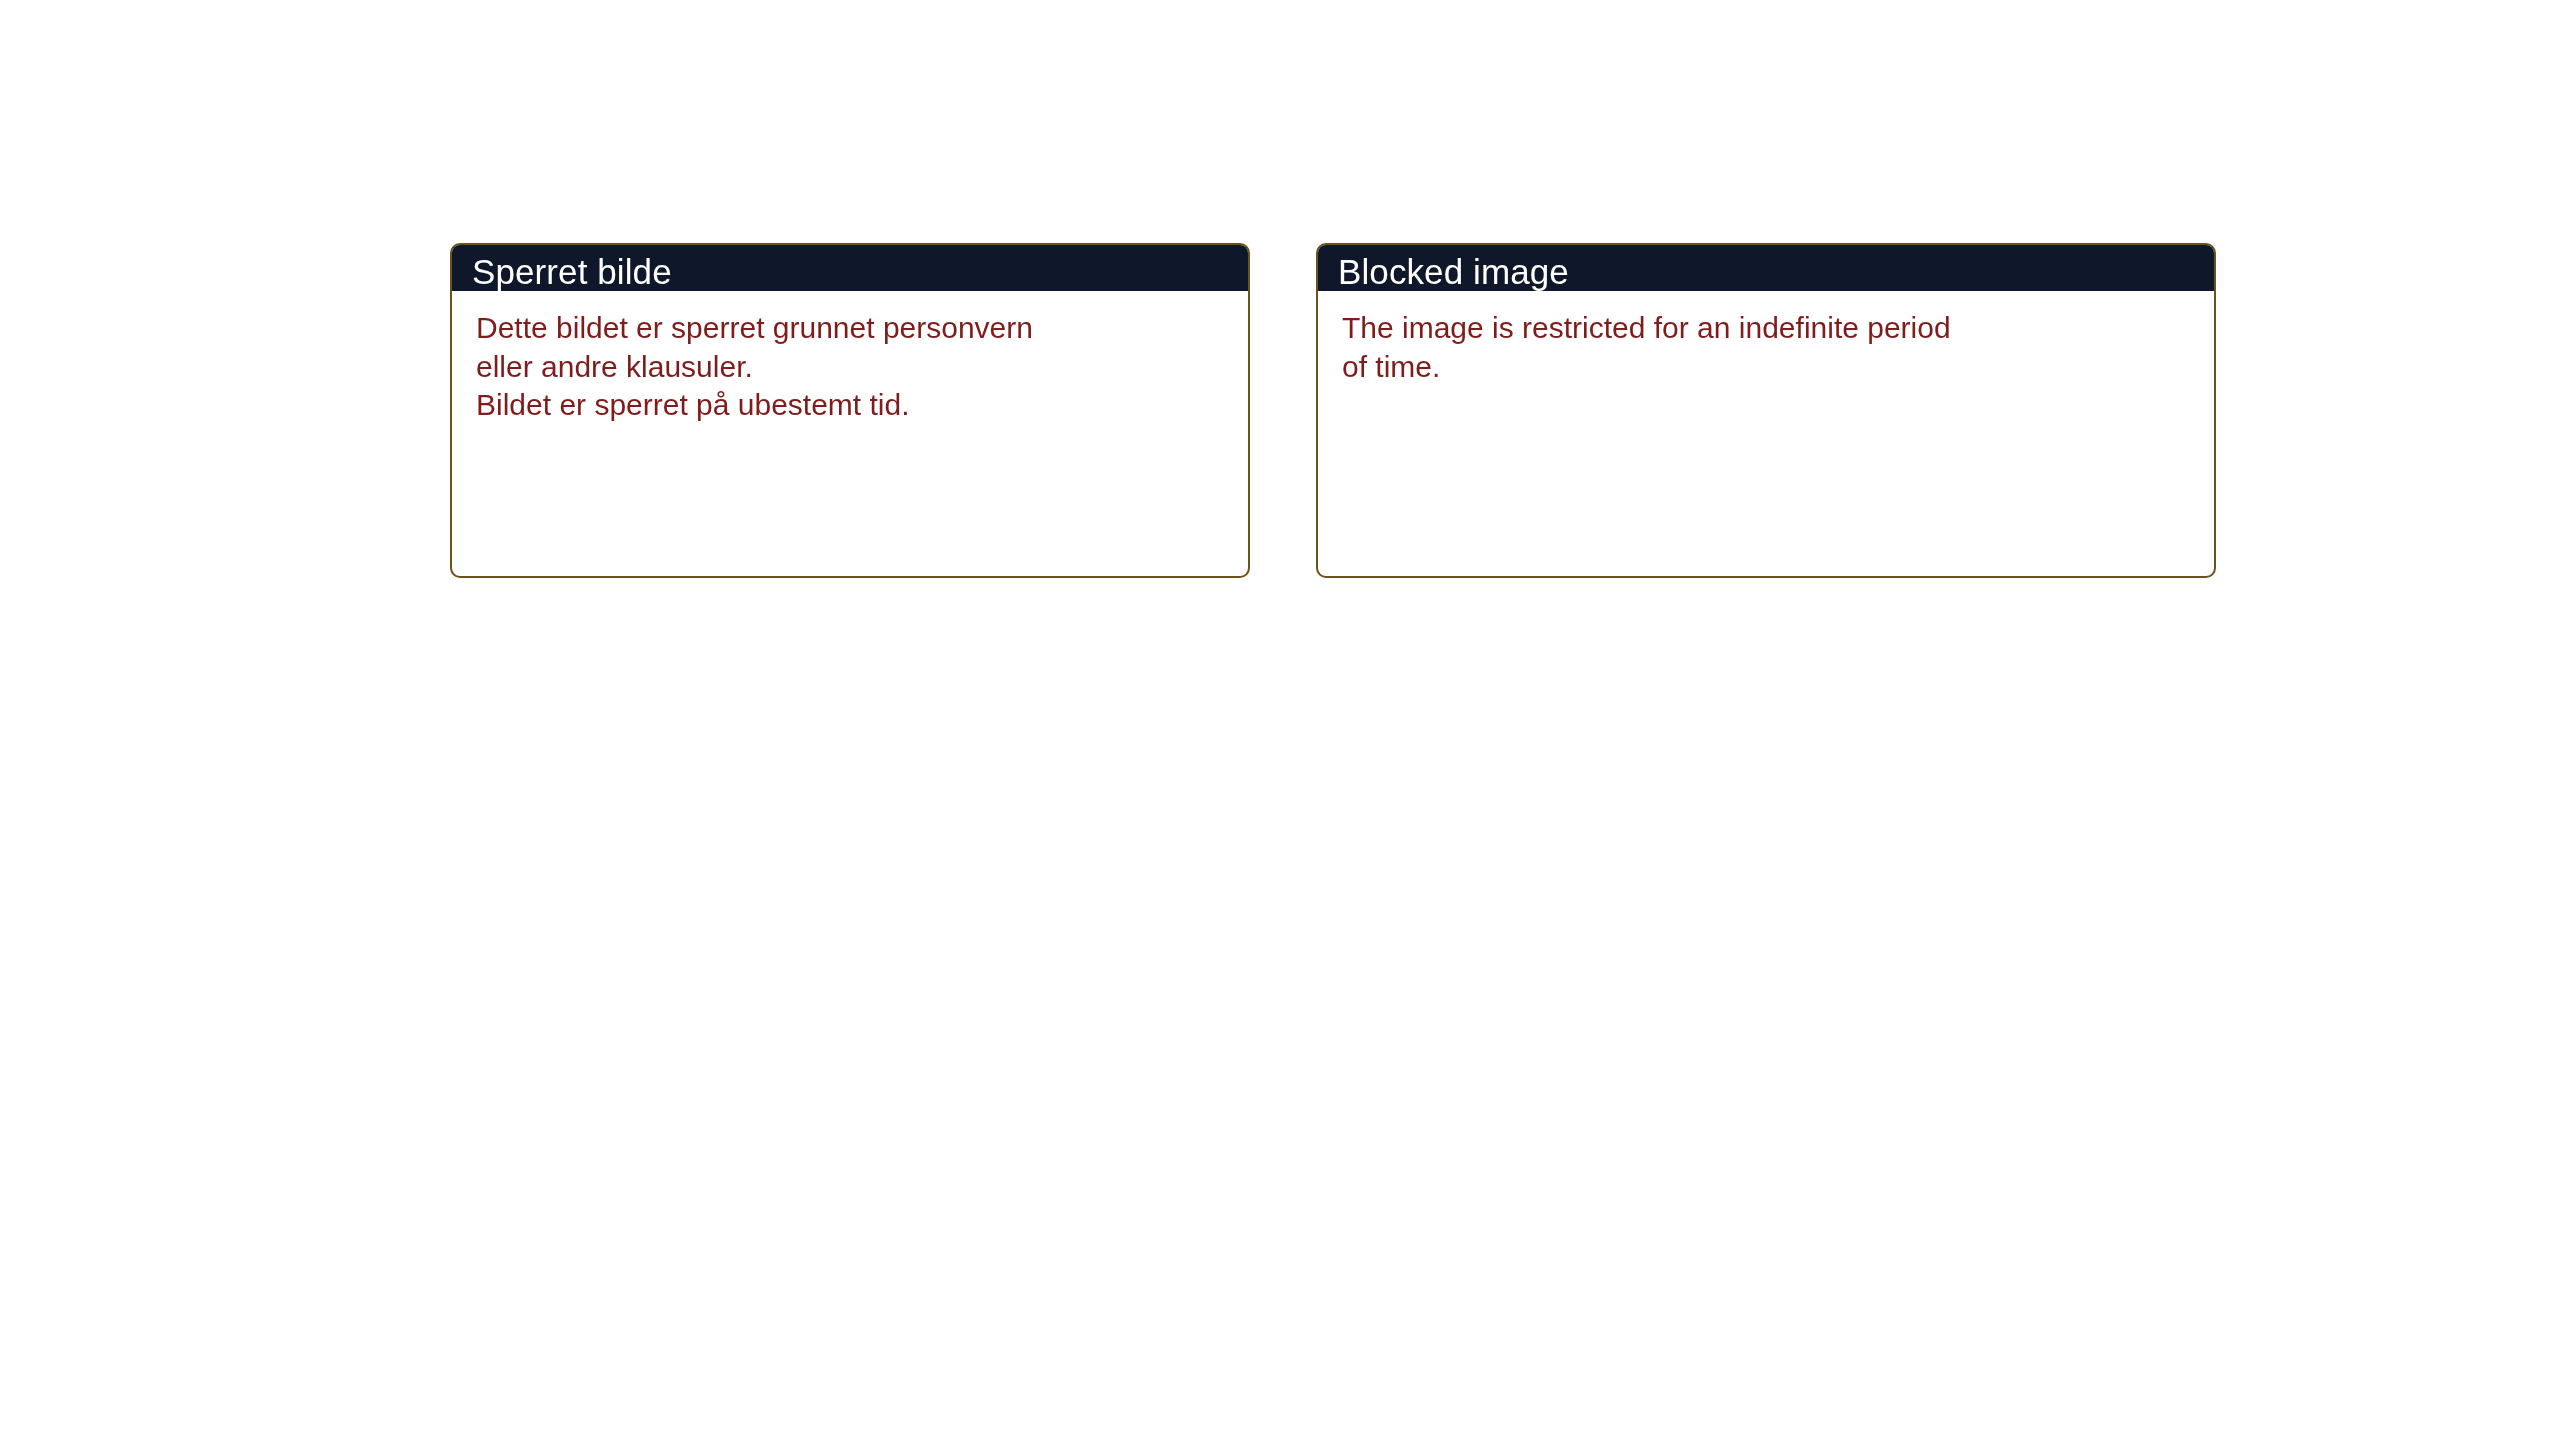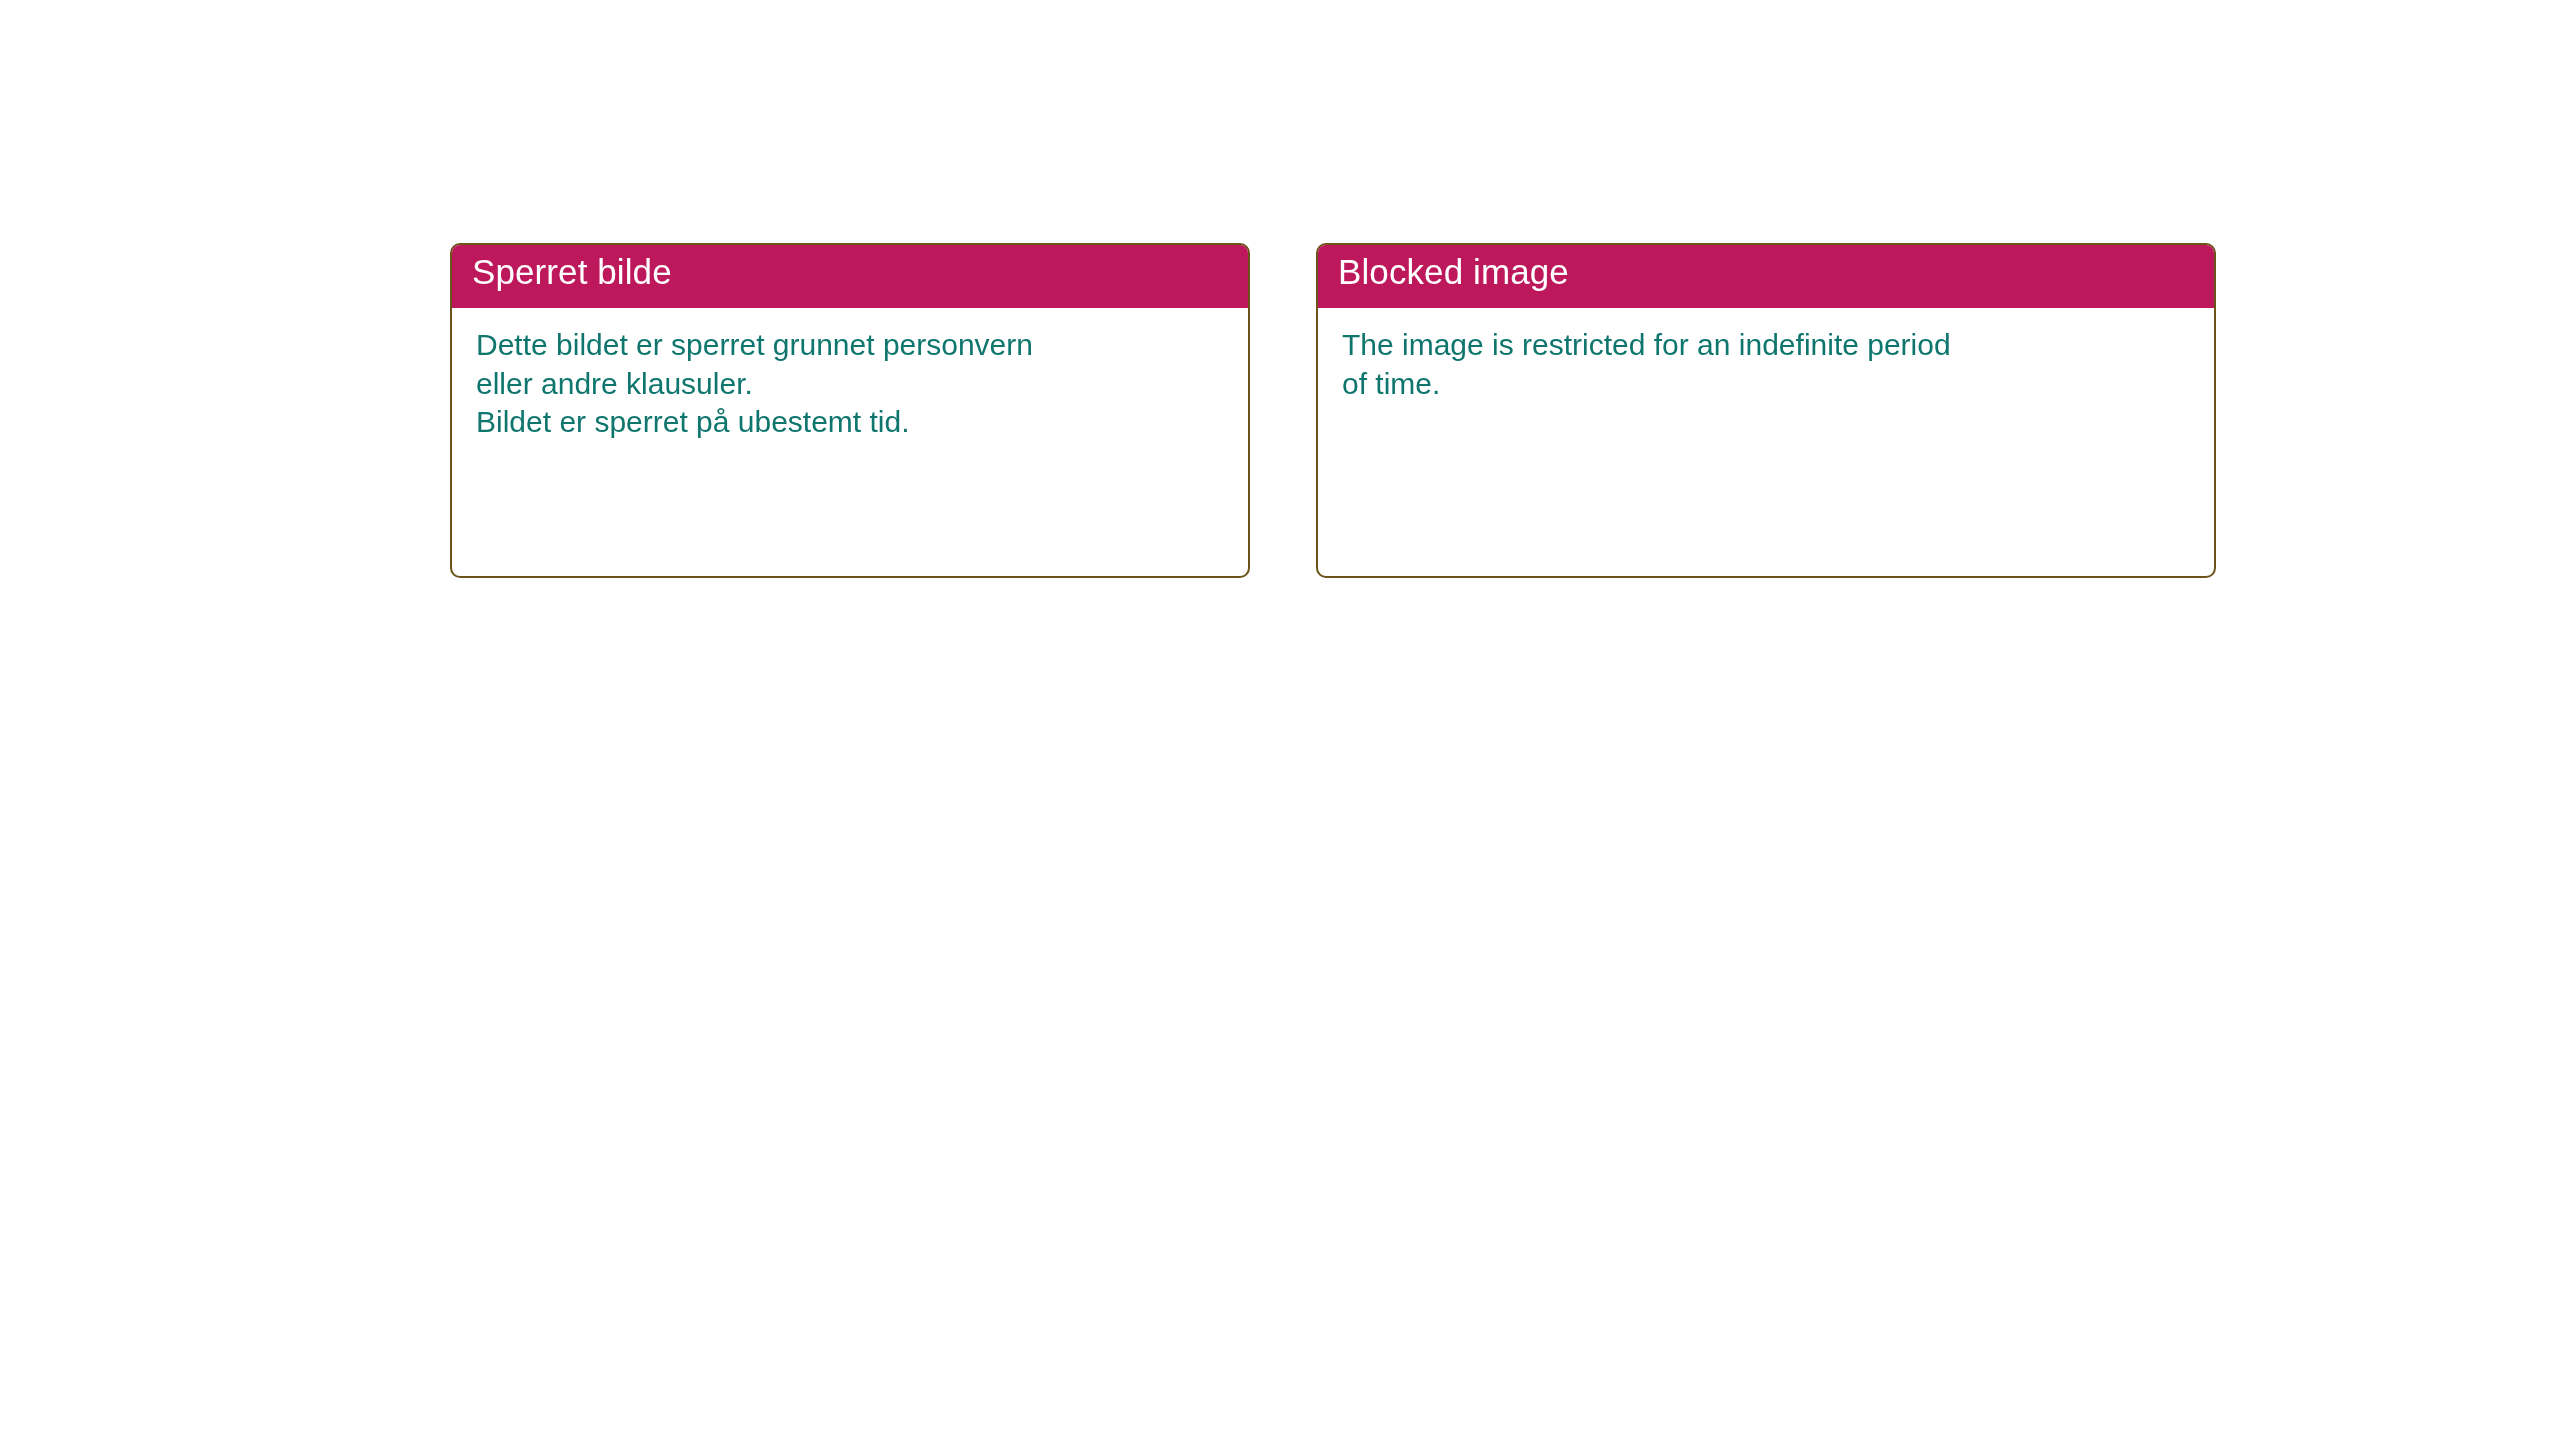--- a/index.html
+++ b/index.html
@@ -45,45 +45,45 @@
     width: 800px;
     height: 335px;
   }
 
   .notice-card.card-en {
     width: 900px;
     height: 335px;
   }
 
   .card-header {
-    background: #be185d;
+    background: #0f172a;
     margin: -2px -2px 0 -2px;
     border-top-left-radius: 9px;
     border-top-right-radius: 9px;
-    padding: 9px 22px 17px 22px;
+    padding: 9px 22px 0 22px;
     box-sizing: border-box;
   }
 
   .card-title {
     color: #ffffff;
     font-size: 35px;
     font-weight: 400;
     line-height: 1.12;
     letter-spacing: 0.1px;
     white-space: nowrap;
   }
 
   .card-body {
     flex: 1 1 auto;
     padding: 18px 22px 20px 24px;
     box-sizing: border-box;
   }
 
   .body-paragraph {
-    color: #0f766e;
+    color: #7f1d1d;
     font-size: 30px;
     font-weight: 400;
     line-height: 1.28;
     margin: 0;
     white-space: pre-line;
   }
 
   .body-paragraph + .body-paragraph {
   }
 </style>

